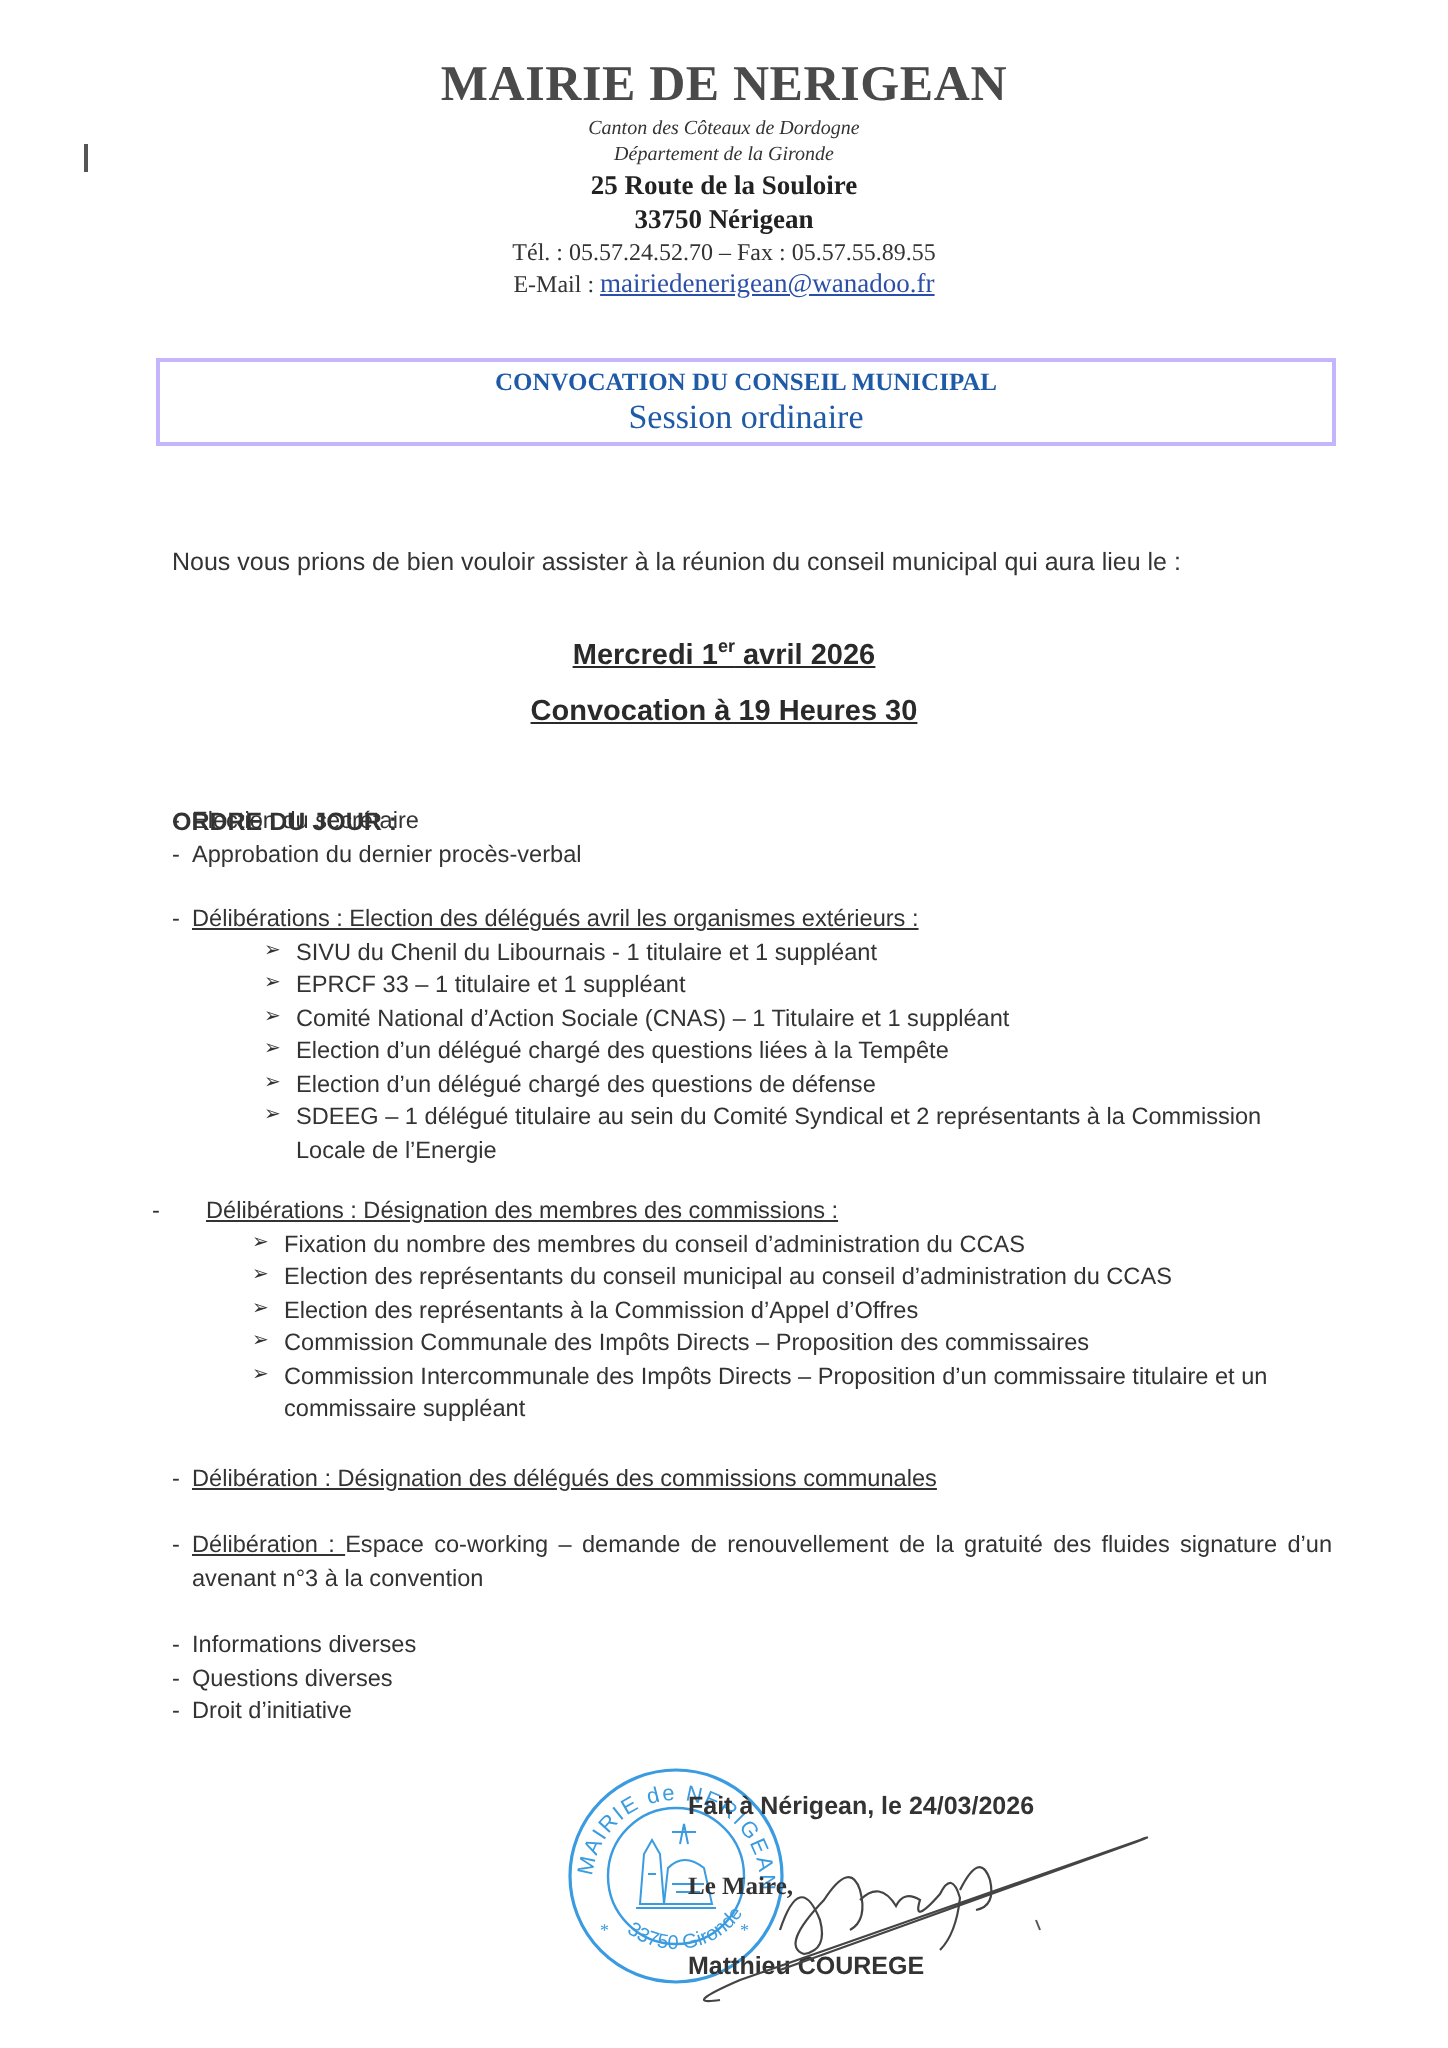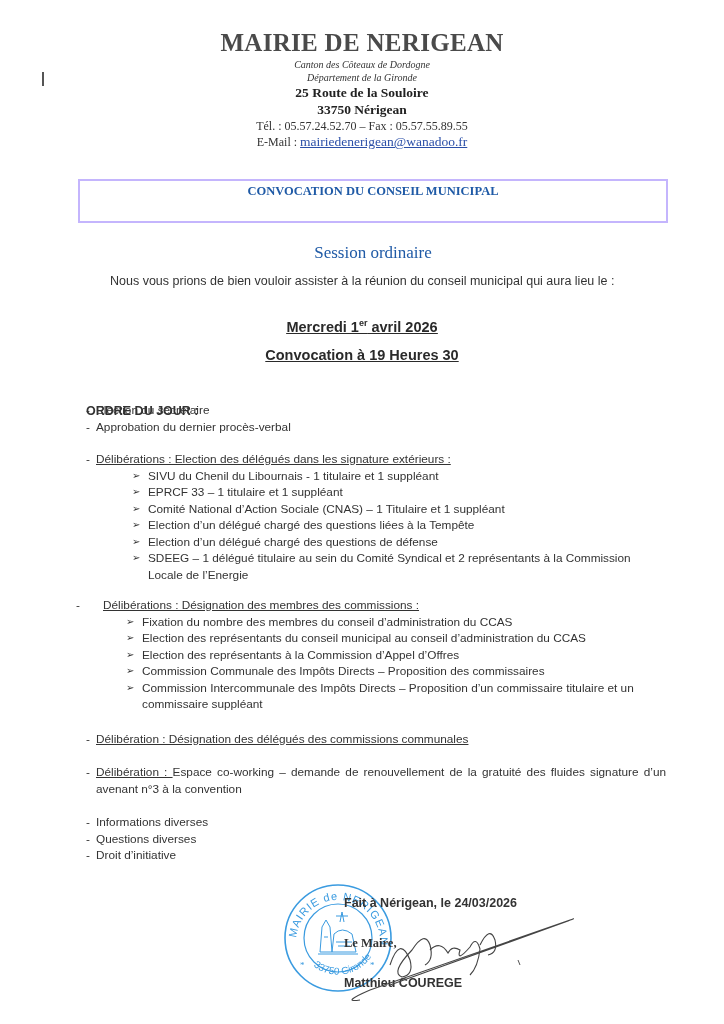--- a/index.html
+++ b/index.html
@@ -9,23 +9,23 @@
 
   .header { position: absolute; top: 28px; left: 0; width: 724px; text-align: center; }
   .header .title { font-family: "Liberation Serif", serif; font-weight: bold; font-size: 25px; color: #4a4a4a; letter-spacing: 0.3px; line-height: 30px; }
   .header .italic { font-family: "Liberation Serif", serif; font-style: italic; font-size: 10px; color: #333; line-height: 13px; }
   .header .bold { font-family: "Liberation Serif", serif; font-weight: bold; font-size: 13.5px; color: #222; line-height: 17px; }
   .header .contact { font-family: "Liberation Serif", serif; font-size: 12px; color: #333; line-height: 16px; }
   .header .email-link { color: #2b4fa8; text-decoration: underline; font-size: 13.5px; }
 
   .conv-box { position: absolute; left: 78px; top: 179px; width: 586px; height: 40px; border: 2px solid #c4b5fd; text-align: center; }
   .conv-box .l1 { font-family: "Liberation Serif", serif; font-weight: bold; font-size: 12.5px; color: #1f5aa6; margin-top: 3px; line-height: 15px; }
-  .conv-box .l2 { font-family: "Liberation Serif", serif; font-size: 17px; color: #1f5aa6; line-height: 20px; margin-top: 44px; }
+  .conv-box .l2 { font-family: "Liberation Serif", serif; font-size: 17px; color: #1f5aa6; line-height: 20px; }
 
-  .intro { position: absolute; top: 274px; left: 86px; font-family: "Liberation Sans", sans-serif; font-size: 12.5px; color: #333; margin-left: 24px; }
+  .intro { position: absolute; top: 274px; left: 86px; font-family: "Liberation Sans", sans-serif; font-size: 12.5px; color: #333; }
 
   .meeting { position: absolute; top: 309px; left: 0; width: 724px; text-align: center; font-family: "Liberation Sans", sans-serif; font-weight: bold; font-size: 14.5px; color: #2a2a2a; line-height: 28px; }
   .meeting span { text-decoration: underline; }
   .meeting sup { font-size: 9px; }
 
   .ordre { position: absolute; top: 371px; left: 86px; font-family: "Liberation Sans", sans-serif; font-weight: bold; font-size: 12.5px; color: #333; margin-top: 33px; }
 
   .agenda { position: absolute; left: 86px; top: 402px; width: 580px; font-family: "Liberation Sans", sans-serif; font-size: 11.8px; color: #333; }
   .row { position: relative; line-height: 16.5px; }
   .row .dash { position: absolute; left: 0; width: 10px; }
@@ -77,21 +77,21 @@
   <div><span>Convocation à 19 Heures 30</span></div>
 </div>
 
 <div class="ordre">ORDRE DU JOUR :</div>
 
 <div class="agenda">
   <div class="row"><span class="dash">-</span><span class="txt">Election du secrétaire</span></div>
   <div class="row"><span class="dash">-</span><span class="txt">Approbation du dernier procès-verbal</span></div>
   <div class="gap"></div>
 
-  <div class="row"><span class="dash">-</span><span class="txt u">Délibérations : Election des délégués dans les signature extérieurs :</span></div>
+  <div class="row"><span class="dash">-</span><span class="txt u">Délibérations : Election des délégués avril les organismes extérieurs :</span></div>
   <div class="sub"><span class="arrow">➢</span><span>SIVU  du Chenil du Libournais -  1 titulaire et 1 suppléant</span></div>
   <div class="sub"><span class="arrow">➢</span><span>EPRCF 33 – 1 titulaire et 1 suppléant</span></div>
   <div class="sub"><span class="arrow">➢</span><span>Comité National d’Action Sociale (CNAS) – 1 Titulaire et 1 suppléant</span></div>
   <div class="sub"><span class="arrow">➢</span><span>Election d’un délégué chargé des questions liées à la Tempête</span></div>
   <div class="sub"><span class="arrow">➢</span><span>Election d’un délégué chargé des questions de défense</span></div>
   <div class="sub"><span class="arrow">➢</span><span>SDEEG – 1 délégué titulaire au sein du Comité Syndical et 2 représentants à la Commission Locale de l’Energie</span></div>
   <div class="gap" style="height:14px"></div>
 
   <div class="row indent-dash"><span class="dash">-</span><span class="txt u">Délibérations : Désignation des membres des commissions :</span></div>
   <div class="sub sub2"><span class="arrow">➢</span><span>Fixation du nombre des membres du conseil d’administration du CCAS</span></div>

